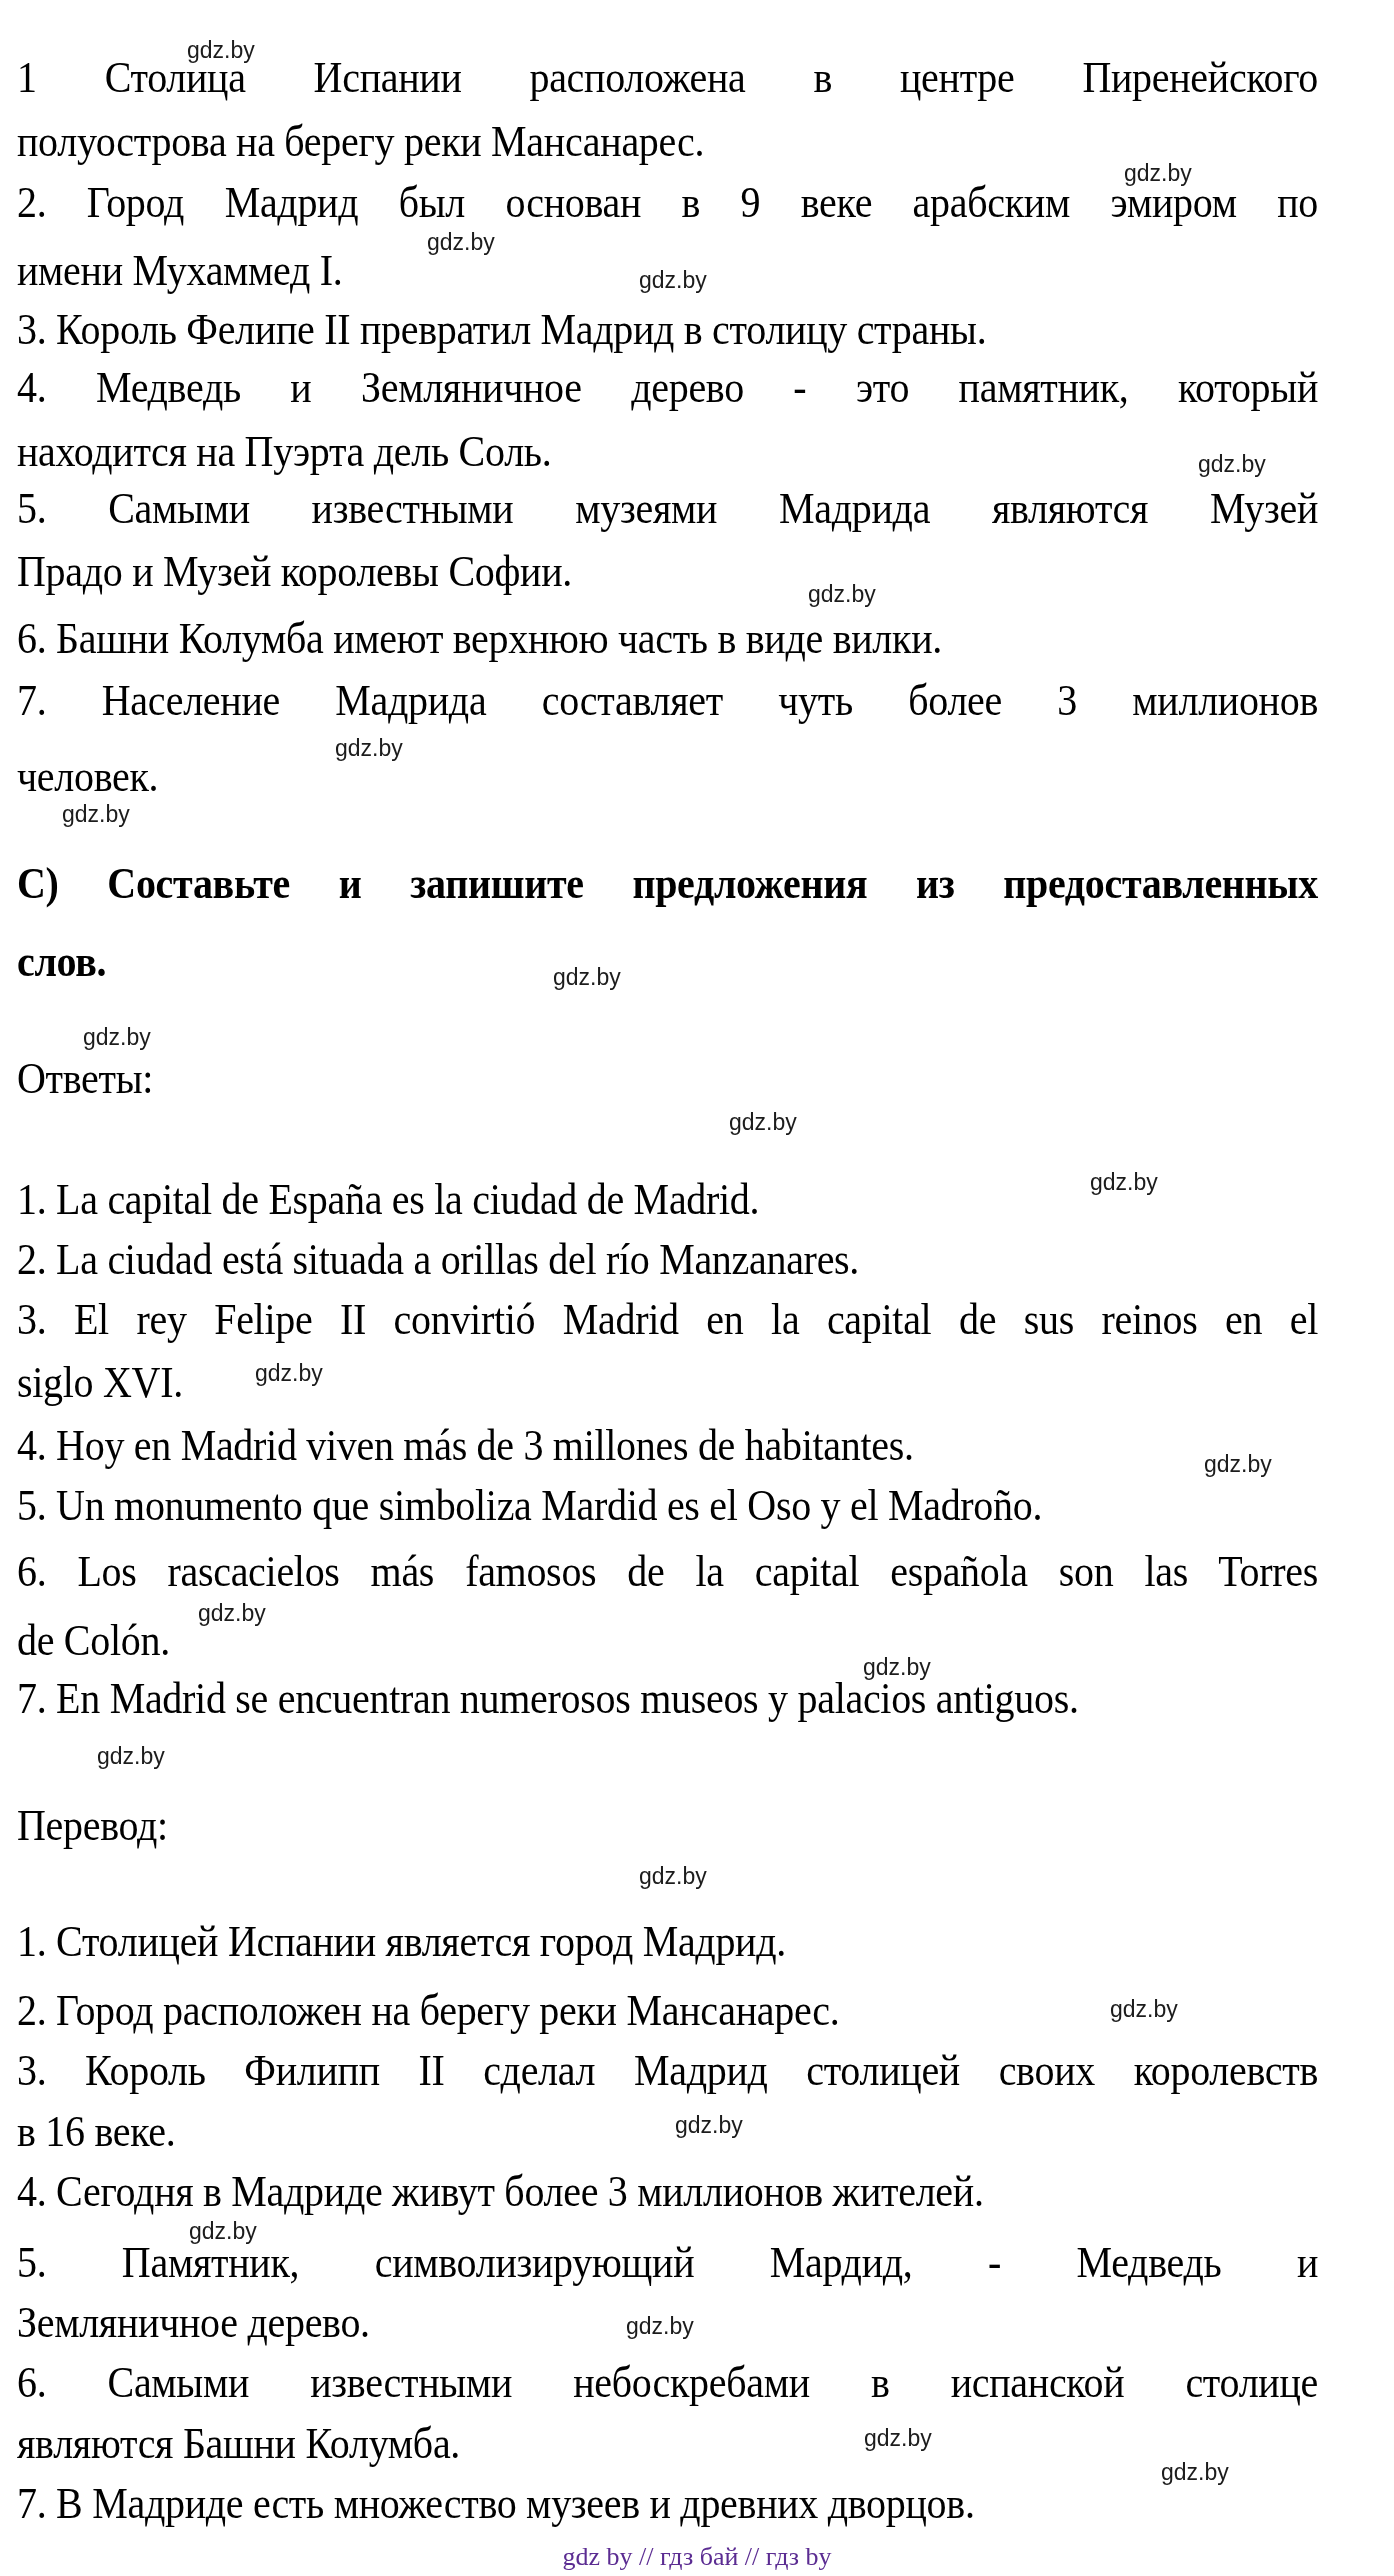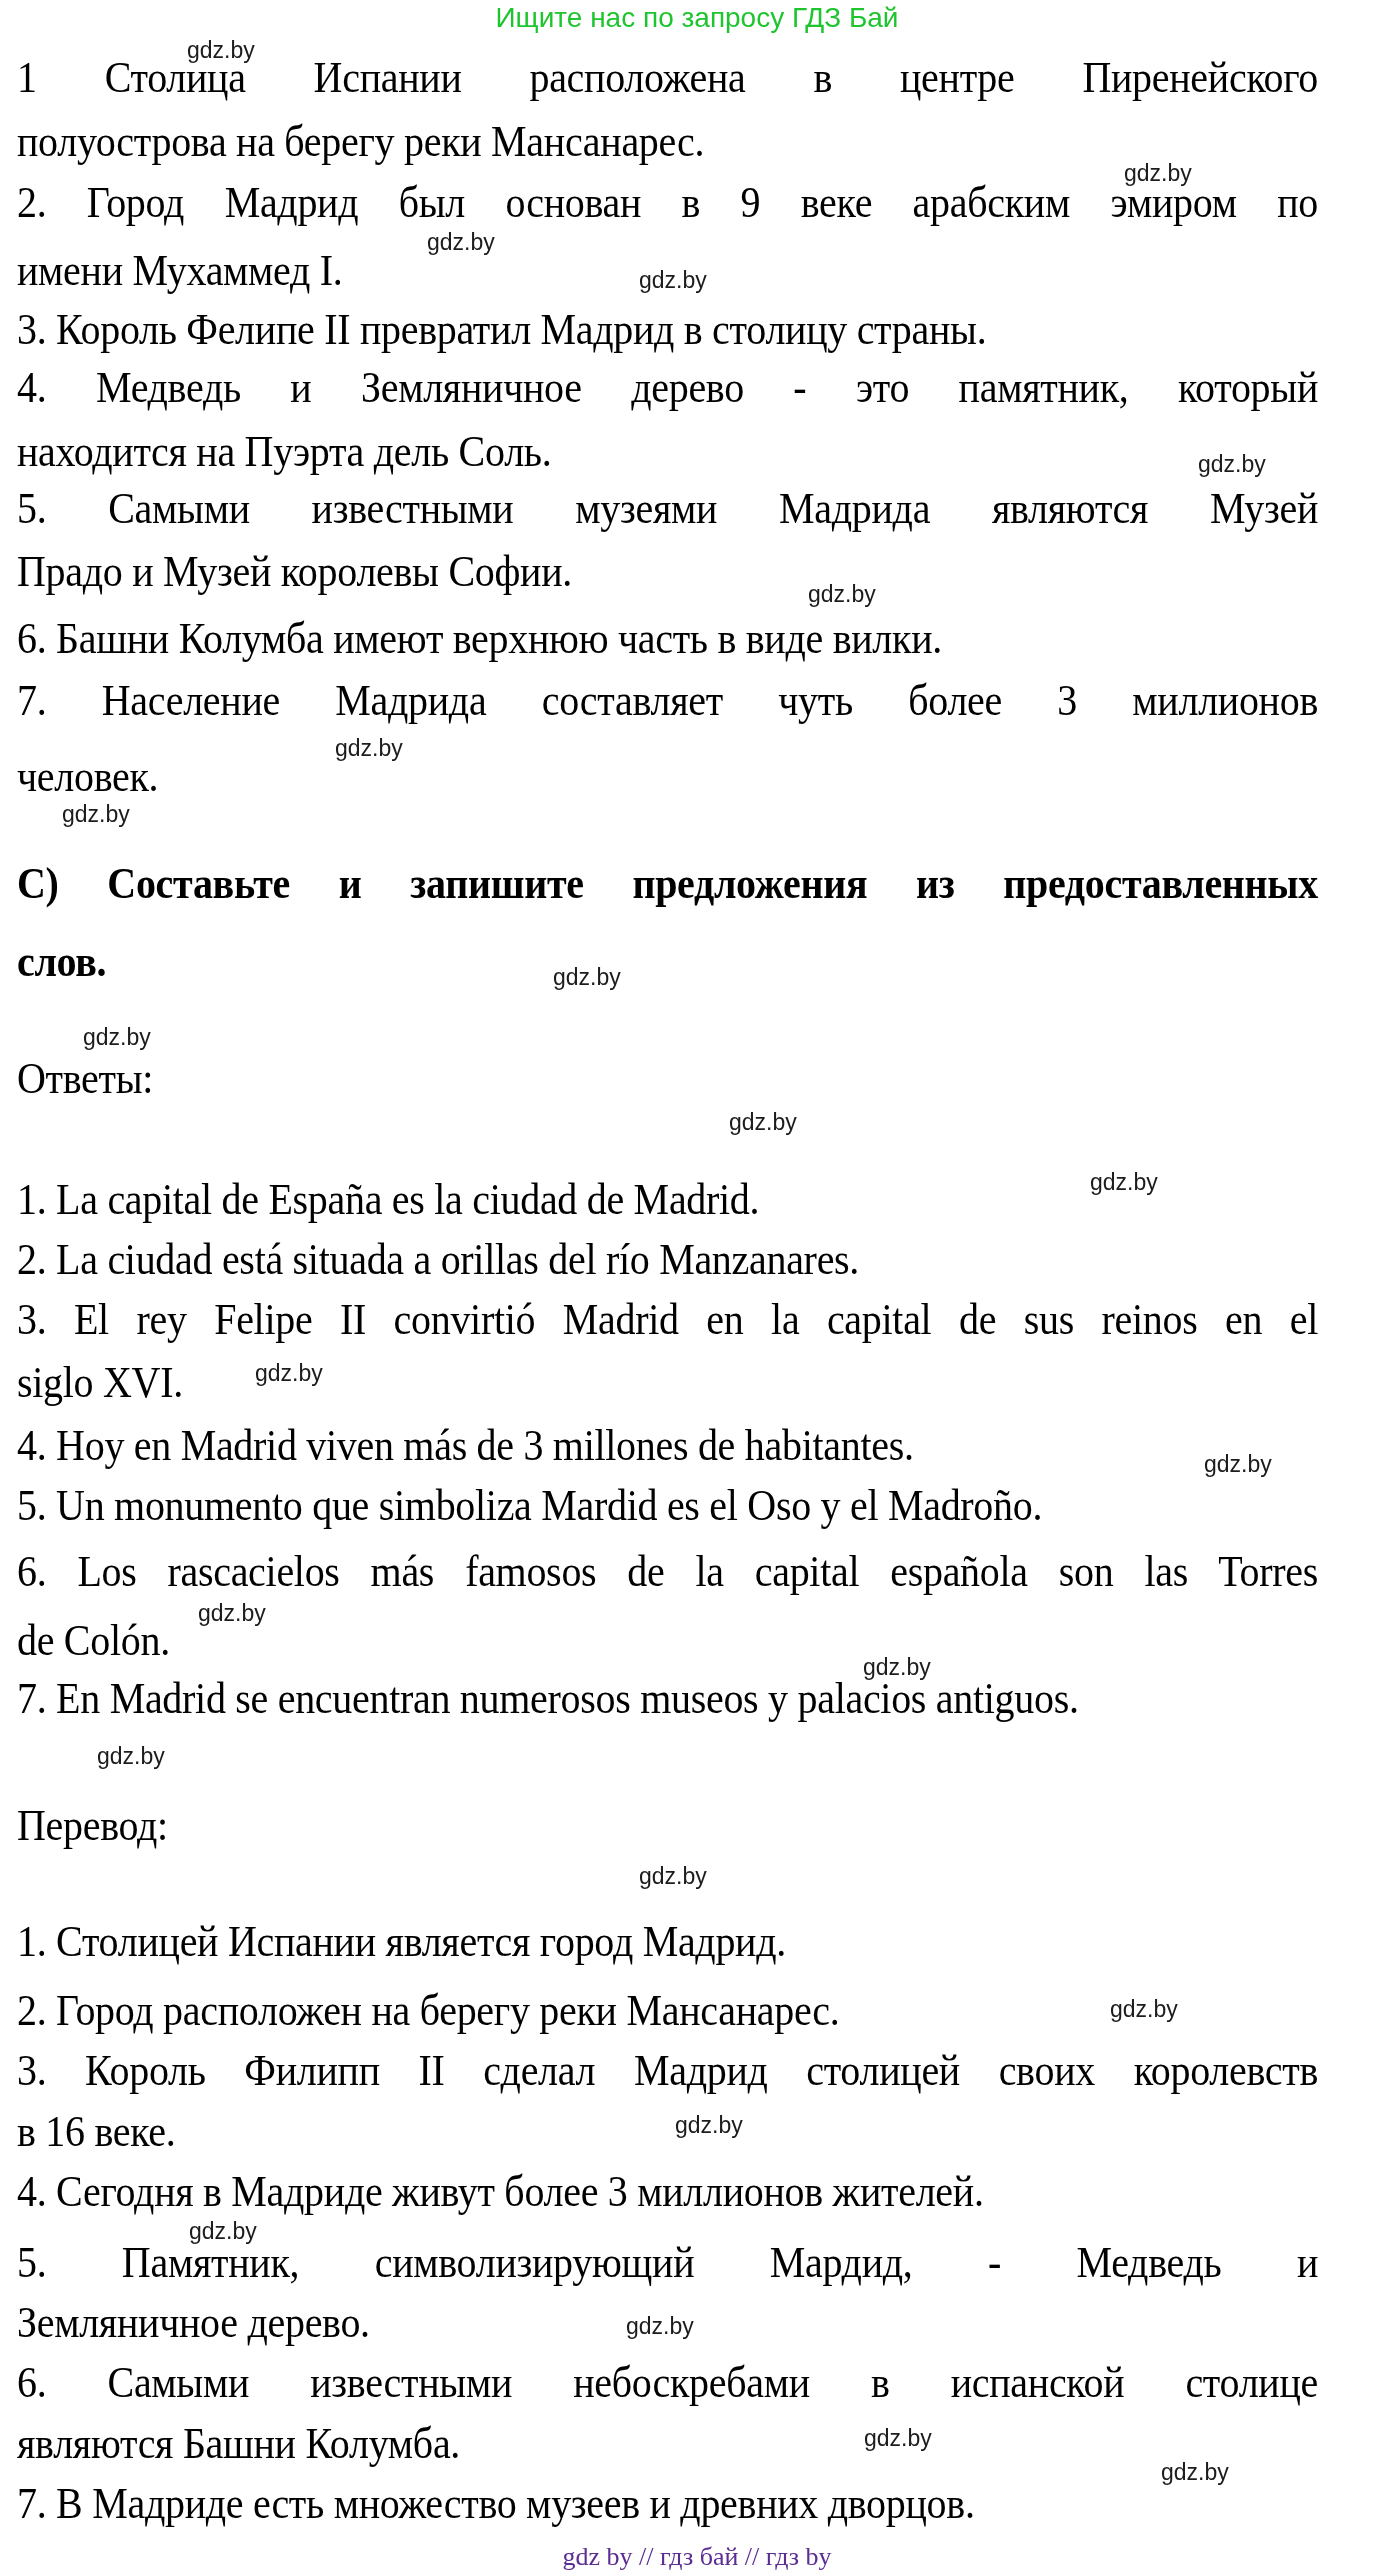--- a/index.html
+++ b/index.html
@@ -48,21 +48,20 @@
     position: absolute;
     font-family: "Liberation Sans", sans-serif;
     font-size: 23px; line-height: 27px;
     color: #1c1c1c;
   }
 </style>
 </head>
 <body>
 
 <div class="page">
-  <div class="promo-header" style="color: rgb(30, 197, 46);">Ищите нас по запросу ГДЗ Бай</div>
 
   <div id="doc-body">
       <div class="text-line justify" style="top: 52px;">1 Столица Испании расположена в центре Пиренейского</div>
       <div class="text-line" style="top: 116px;">полуострова на берегу реки Мансанарес.</div>
       <div class="text-line justify" style="top: 177px;">2. Город Мадрид был основан в 9 веке арабским эмиром по</div>
       <div class="text-line" style="top: 245px;">имени Мухаммед I.</div>
       <div class="text-line" style="top: 304px;">3. Король Фелипе II превратил Мадрид в столицу страны.</div>
       <div class="text-line justify" style="top: 362px;">4. Медведь и Земляничное дерево - это памятник, который</div>
       <div class="text-line" style="top: 426px;">находится на Пуэрта дель Соль.</div>
       <div class="text-line justify" style="top: 483px;">5. Самыми известными музеями Мадрида являются Музей</div>

